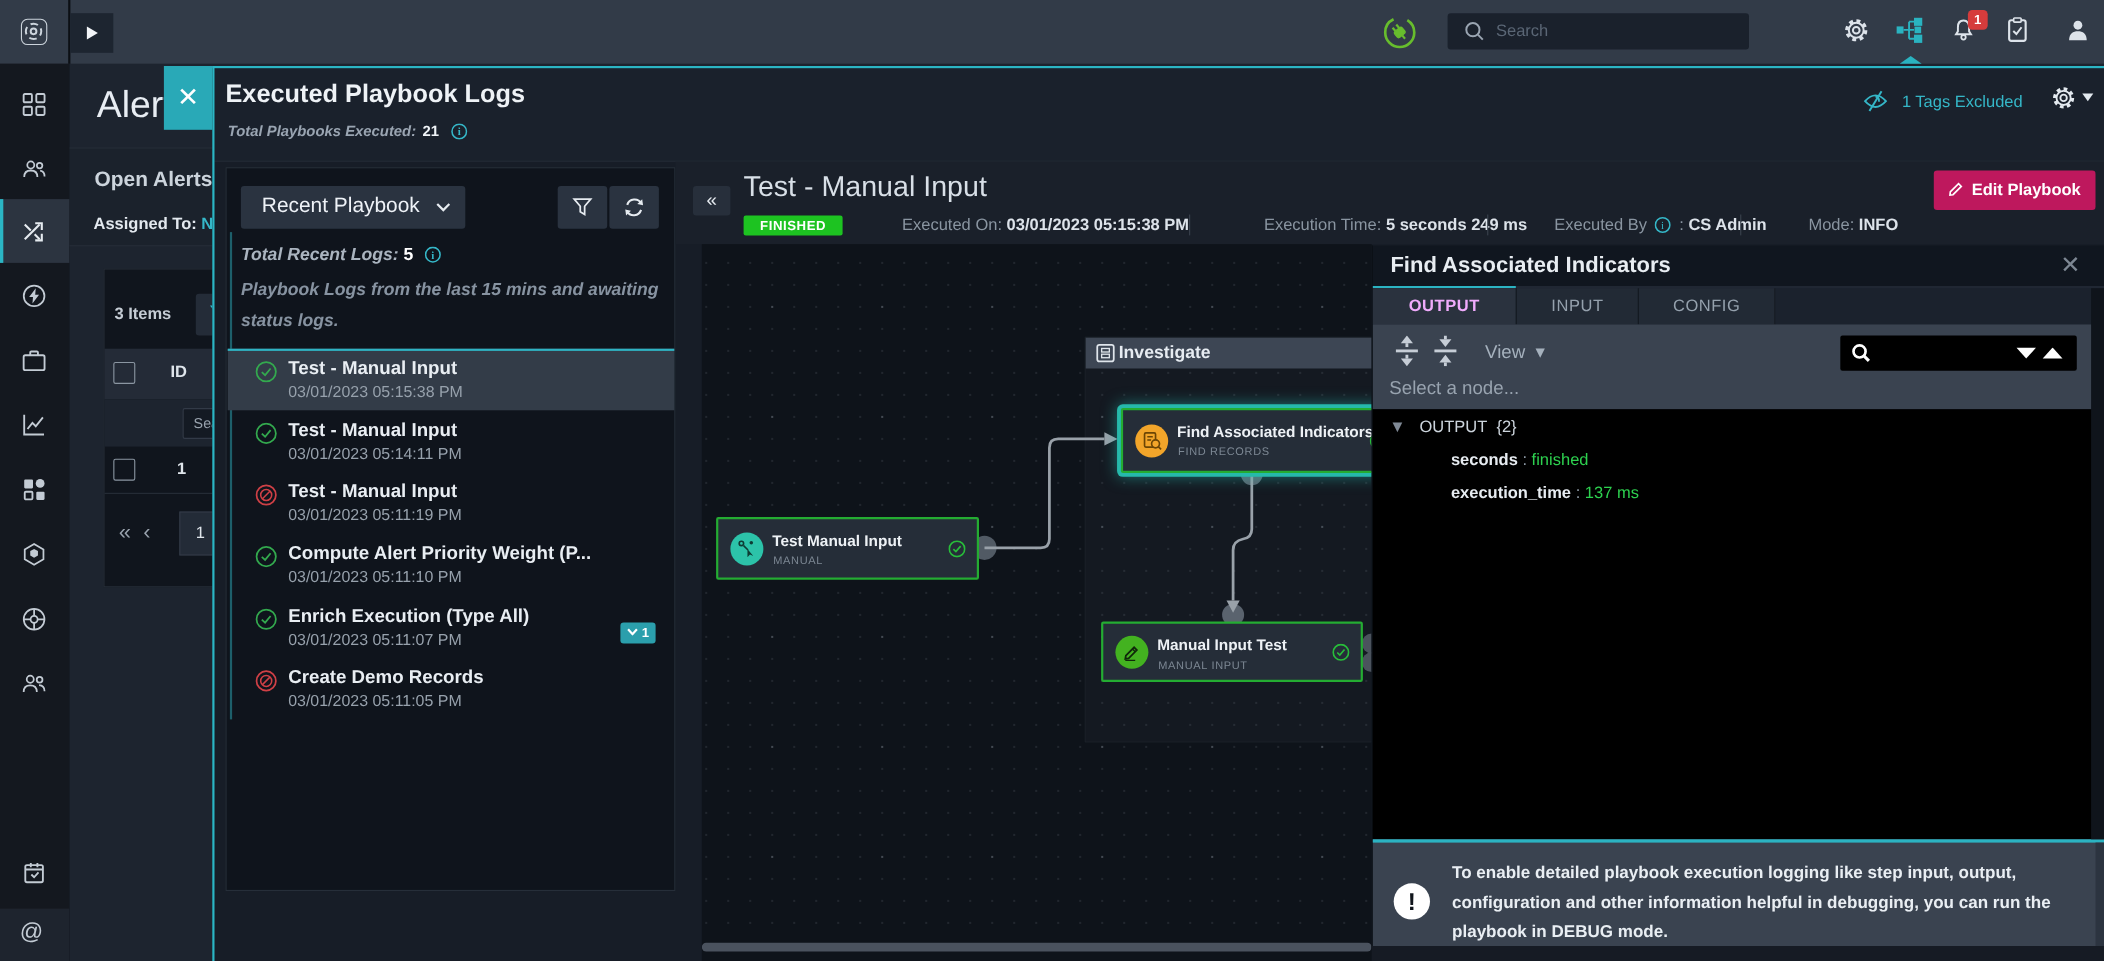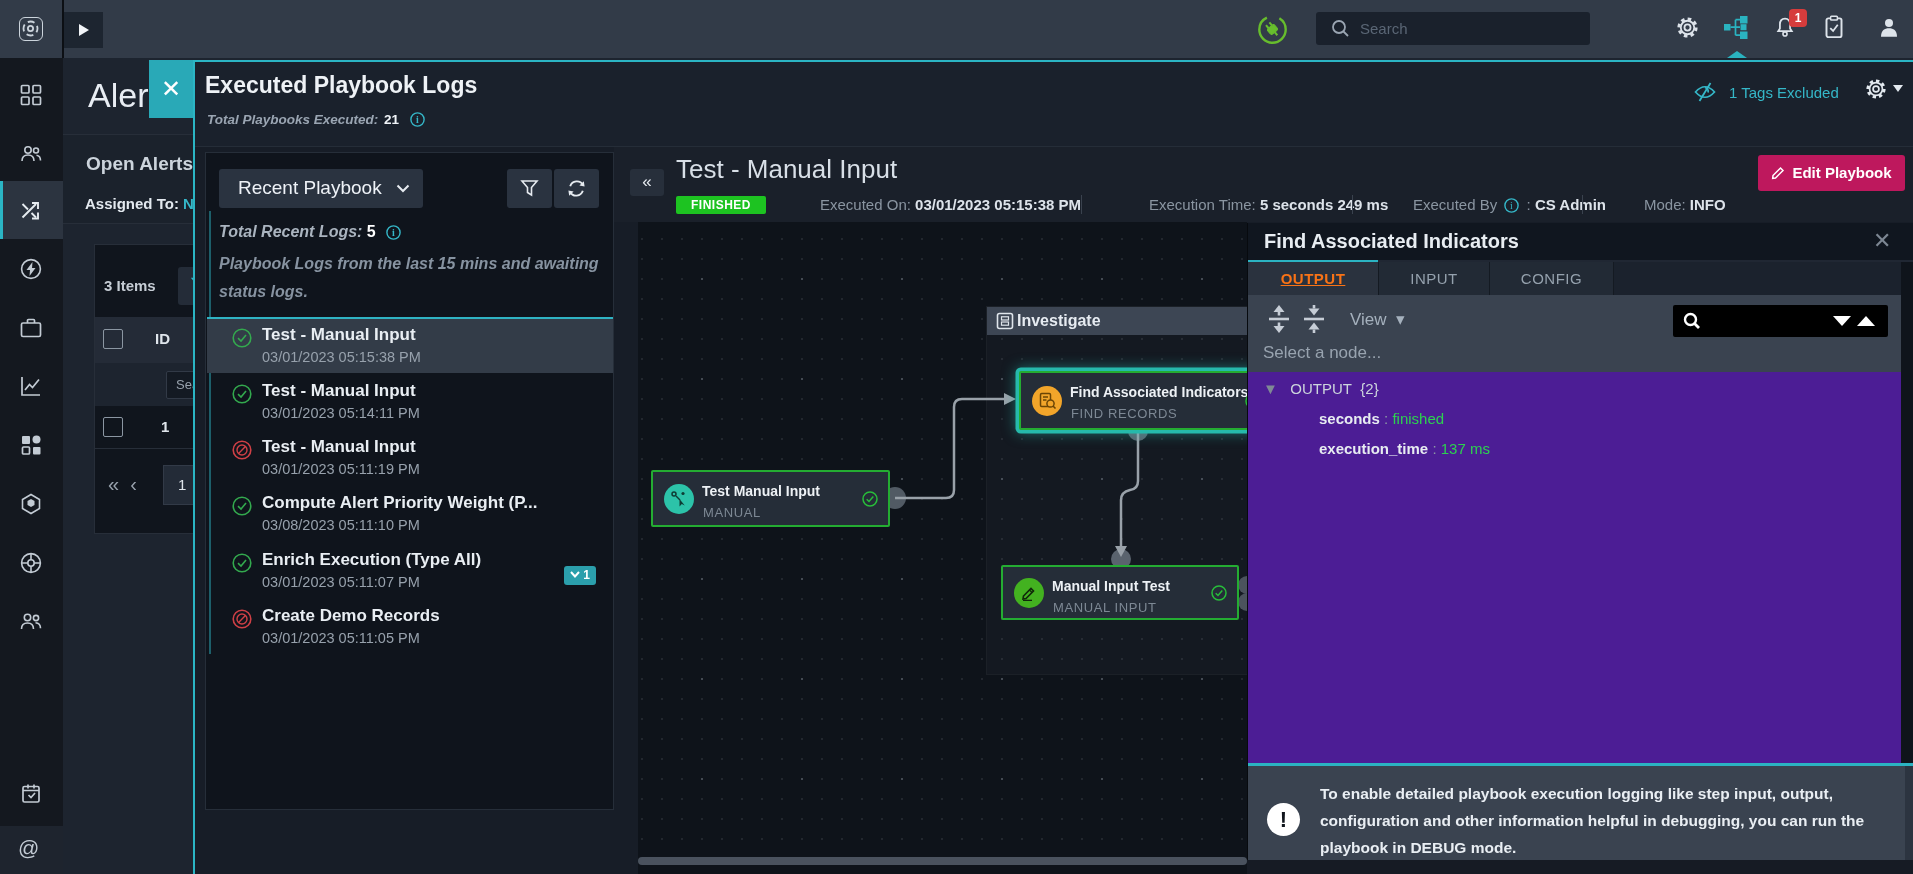--- a/index.html
+++ b/index.html
@@ -90,40 +90,40 @@
     radial-gradient(circle, rgba(205,215,228,0.10) 1.1px, transparent 1.2px);
   background-size:100px 100px, 20px 20px;
   background-position:14px 7px, 14px 7px; }
 .group { position:absolute; background:rgba(125,145,170,0.055); border:1px solid rgba(255,255,255,0.03); }
 .ghead { position:absolute; left:0; top:0; width:100%; height:28px; background:#3d4654; }
 .ghead span { position:absolute; left:30px; top:5px; font-size:16px; font-weight:bold; color:#e6ebf1; }
 .node { position:absolute; background:#252d38; border:2px solid #24ac32; border-radius:2px; }
 .node.selnode { border:2px solid #24ac32; box-shadow:0 0 0 3.5px #26b9ab, 0 0 14px 3px rgba(40,200,185,0.5); }
 .node .nic { position:absolute; left:11px; top:50%; margin-top:-15px; width:30px; height:30px; border-radius:50%; }
 .node .nttl { position:absolute; left:49px; top:11px; font-size:14px; font-weight:bold; color:#edf1f5; }
-.node .nsub { position:absolute; left:50px; top:33px; font-size:13px; color:#7d8894; letter-spacing:0.6px; }
+.node .nsub { position:absolute; left:50px; top:33px; font-size:10px; color:#7d8894; letter-spacing:0.6px; }
 .node .nchk { position:absolute; right:10px; top:50%; margin-top:-8px; }
 #hscroll { position:absolute; left:0px; top:635px; width:609px; height:8px; background:#4a525e; border-radius:4px; }
 
 
 #rpanel { position:absolute; left:1247px; top:223px; width:666px; height:651px; background:#202733; z-index:20; border-left:1px solid #070a0e; }
 #rp-head { position:absolute; left:0; top:0; width:666px; height:37px; background:#10161f; }
 #rp-head span { position:absolute; left:16px; top:7px; font-size:20px; font-weight:600; color:#e8edf2; }
 #rp-head .x { position:absolute; left:625px; top:5px; font-size:22px; color:#7d8793; font-weight:normal;}
 #rp-tabunderline { position:absolute; left:0; top:37px; width:130px; height:2px; background:#2bb3c2; }
 #rp-tabs { position:absolute; left:0; top:39px; width:666px; height:33px; background:#1b222d; }
 .tab { position:absolute; top:0; height:33px; font-size:15px; letter-spacing:0.5px; text-align:center; line-height:33px; }
-#tab1 { left:0; width:130px; background:#2a323e; color:#f97316; font-weight:bold;text-decoration:underline; }
+#tab1 { left:0; width:130px; background:#2a323e; color:#f0abfc; font-weight:bold; }
 #tab2 { left:130px; width:111px; background:#222a35; color:#95a1ad; border-left:1px solid #141a22; }
 #tab3 { left:241px; width:125px; background:#222a35; color:#95a1ad; border-left:1px solid #141a22; border-right:1px solid #141a22;}
 #rp-toolbar { position:absolute; left:0; top:72px; width:666px; height:77px; background:#3a4350; }
 #rp-toolbar .view { position:absolute; left:102px; top:14px; font-size:17px; color:#a5b1bd; }
 #rp-search { position:absolute; left:425px; top:10px; width:215px; height:32px; background:#000; border-radius:2px; }
 #rp-select { position:absolute; left:15px; top:48px; font-size:17px; color:#98a3af; }
-#rp-tree { position:absolute; left:0; top:149px; width:666px; height:391px; background:#4c1d95; }
+#rp-tree { position:absolute; left:0; top:149px; width:666px; height:391px; background:#000000; }
 .trow { position:absolute; font-size:15px; }
 .trow .k { font-weight:bold; color:#e7ecf1; }
 .trow .p { color:#8d99a5; }
 .trow .v { color:#2dd14f; }
 #rp-note { position:absolute; left:0; top:540px; width:666px; height:97px; background:#3a4350; border-top:3px solid #2bb3c2; }
 #rp-note .circ { position:absolute; left:19px; top:37px; width:33px; height:33px; background:#fff; border-radius:50%; color:#10151c; font-weight:bold; font-size:22px; text-align:center; line-height:33px; }
 #rp-note .txt { position:absolute; left:72px; top:14px; width:560px; font-size:15.5px; font-weight:bold; color:#e9eef3; line-height:27px; }
 #rp-below { position:absolute; left:1247px; top:860px; width:666px; height:14px; background:#161b24; z-index:20; }
 </style>
 </head>
@@ -234,21 +234,21 @@
       </svg>
     <div class="ttl">Test - Manual Input</div>
       <div class="dt">03/01/2023 05:11:19 PM</div>
   </div>
   <div class="logitem" style="top:334px;">
     <svg class="ic" width="20" height="20" viewBox="0 0 20 20">
         <circle cx="10" cy="10" r="8.8" fill="none" stroke="#33a94e" stroke-width="1.6"></circle>
         <path d="M6 10.2 L9 13 L14 7" fill="none" stroke="#33a94e" stroke-width="1.6"></path>
       </svg>
     <div class="ttl">Compute Alert Priority Weight (P...</div>
-      <div class="dt">03/08/2023 05:11:10 PM</div>
+      <div class="dt">03/01/2023 05:11:10 PM</div>
   </div>
   <div class="logitem" style="top:391px;">
     <svg class="ic" width="20" height="20" viewBox="0 0 20 20">
         <circle cx="10" cy="10" r="8.8" fill="none" stroke="#33a94e" stroke-width="1.6"></circle>
         <path d="M6 10.2 L9 13 L14 7" fill="none" stroke="#33a94e" stroke-width="1.6"></path>
       </svg>
     <div class="ttl">Enrich Execution (Type All)</div>
       <div class="dt">03/01/2023 05:11:07 PM</div>
     <div class="lbadge"><svg style="vertical-align:1px;" width="10" height="7" viewBox="0 0 10 7">
           <path d="M1 1 L5 5.5 L9 1" fill="none" stroke="#fff" stroke-width="2"></path>

